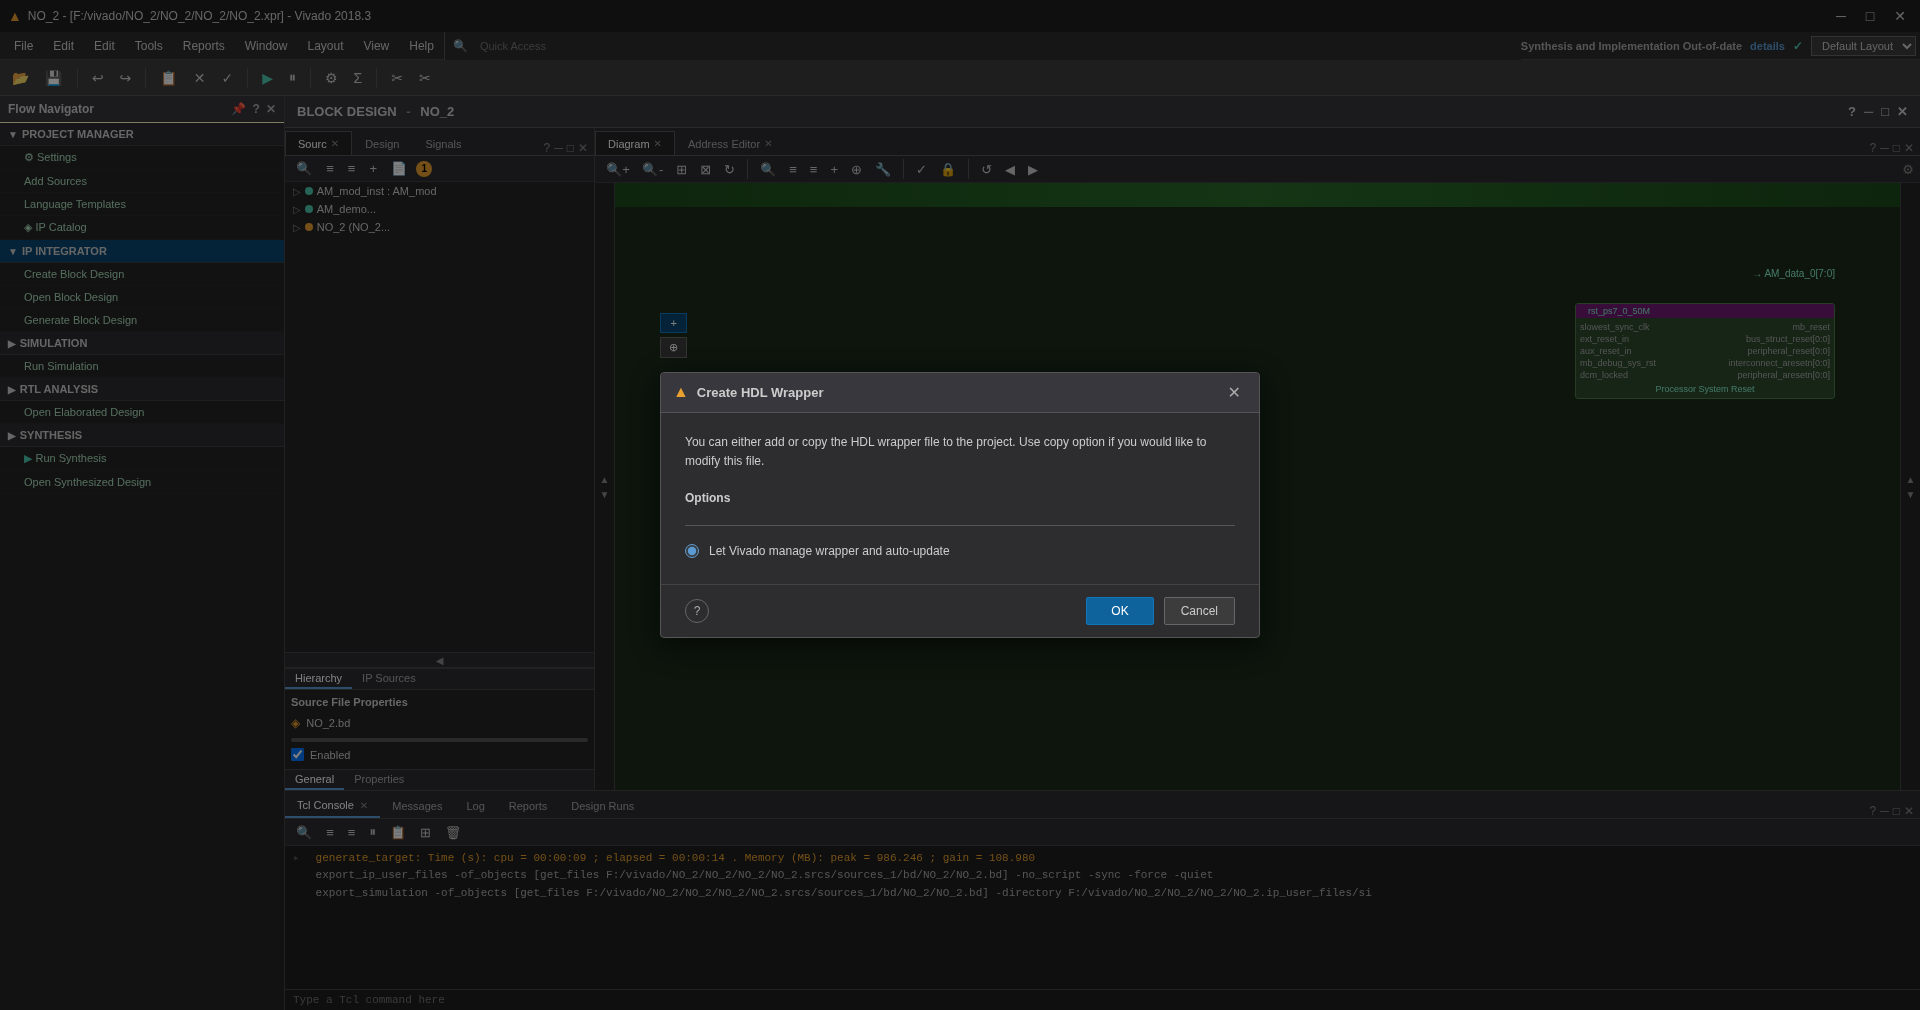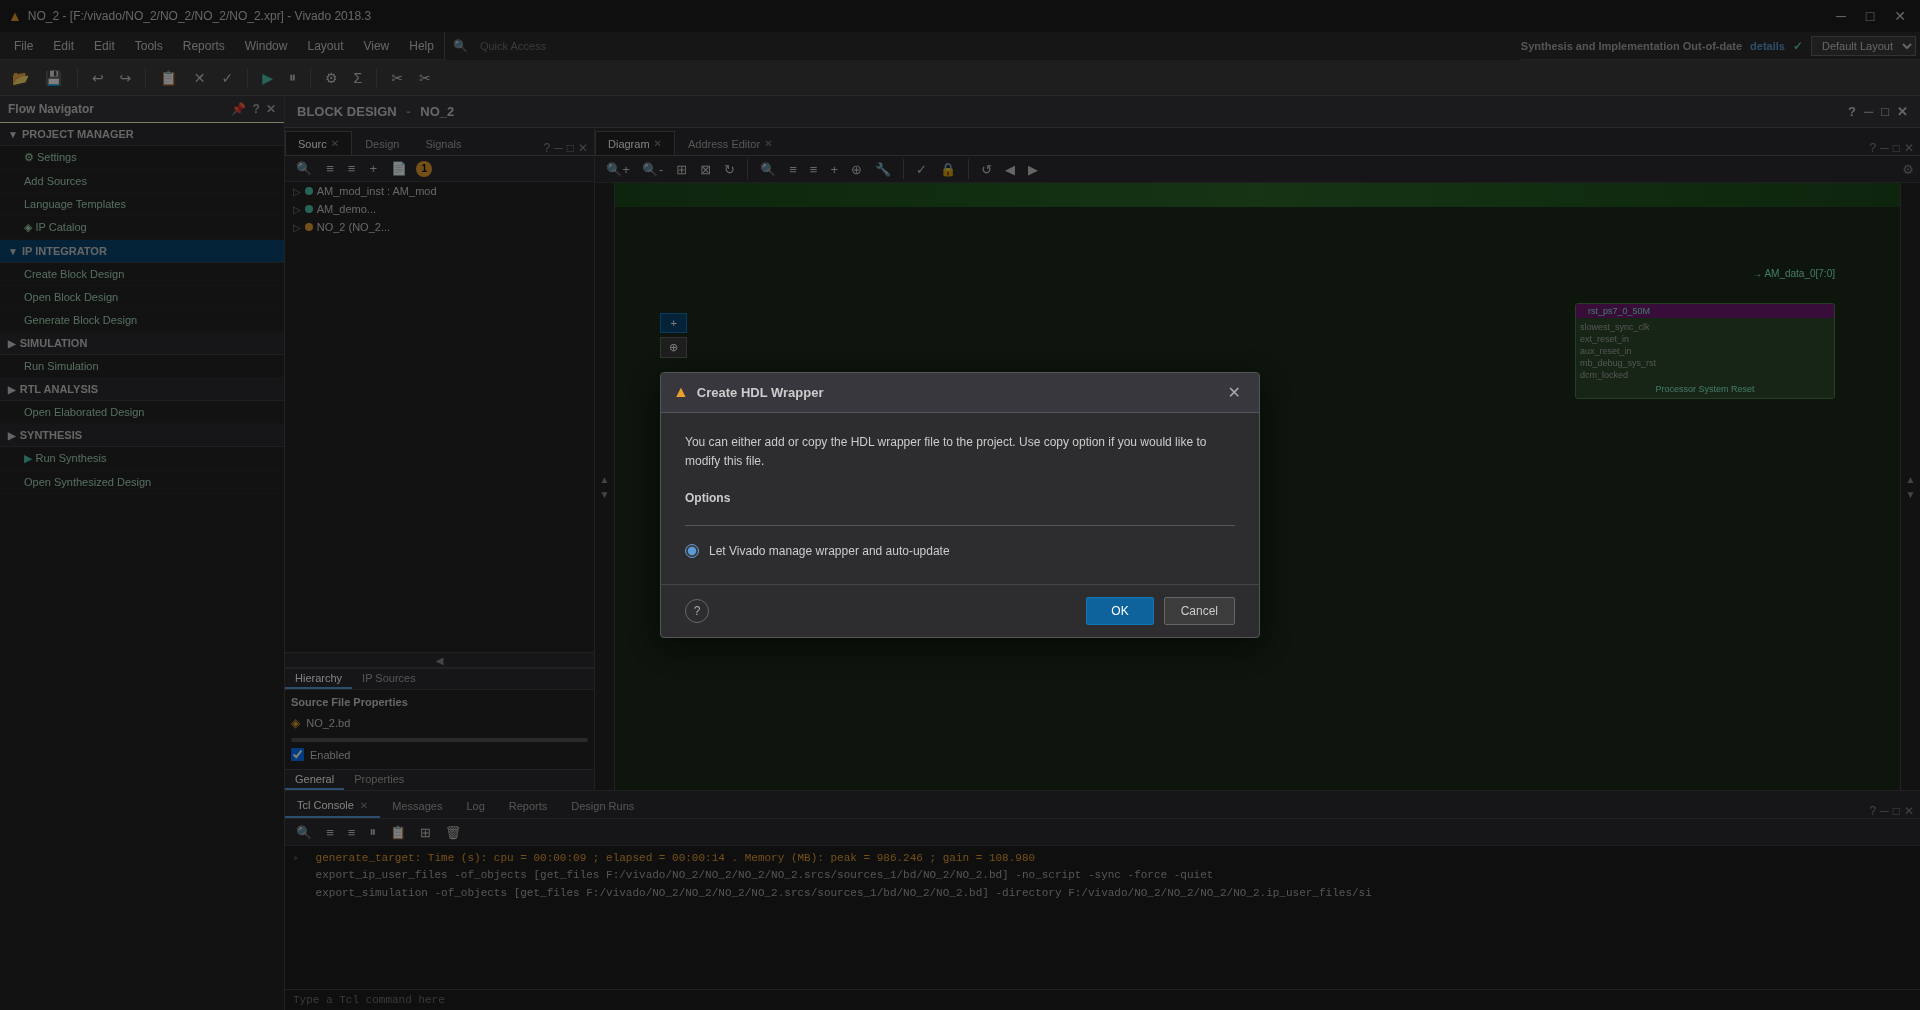--- a/index.html
+++ b/index.html
@@ -863,20 +863,27 @@
               <div class="diagram-block" style="right:60px;top:90px;width:260px;">
                 <div class="diagram-block-header">rst_ps7_0_50M</div>
                 <div style="display:flex;gap:8px;">
                   <div style="display:flex;flex-direction:column;gap:2px;">
                     <div class="diagram-pin">slowest_sync_clk</div>
                     <div class="diagram-pin">ext_reset_in</div>
                     <div class="diagram-pin">aux_reset_in</div>
                     <div class="diagram-pin">mb_debug_sys_rst</div>
                     <div class="diagram-pin">dcm_locked</div>
                   </div>
+                  <div style="display:flex;flex-direction:column;gap:2px;align-items:flex-end;flex:1;">
+                    <div class="diagram-pin">mb_reset</div>
+                    <div class="diagram-pin">bus_struct_reset[0:0]</div>
+                    <div class="diagram-pin">peripheral_reset[0:0]</div>
+                    <div class="diagram-pin">interconnect_aresetn[0:0]</div>
+                    <div class="diagram-pin">peripheral_aresetn[0:0]</div>
+                  </div>
                 </div>
                 <div style="text-align:center;font-size:9px;color:#8ec;margin-top:4px;">Processor System Reset</div>
               </div>
 
             </div>
           </div>
         </div>
       </div>
 
       <div class="bottom-panel">

